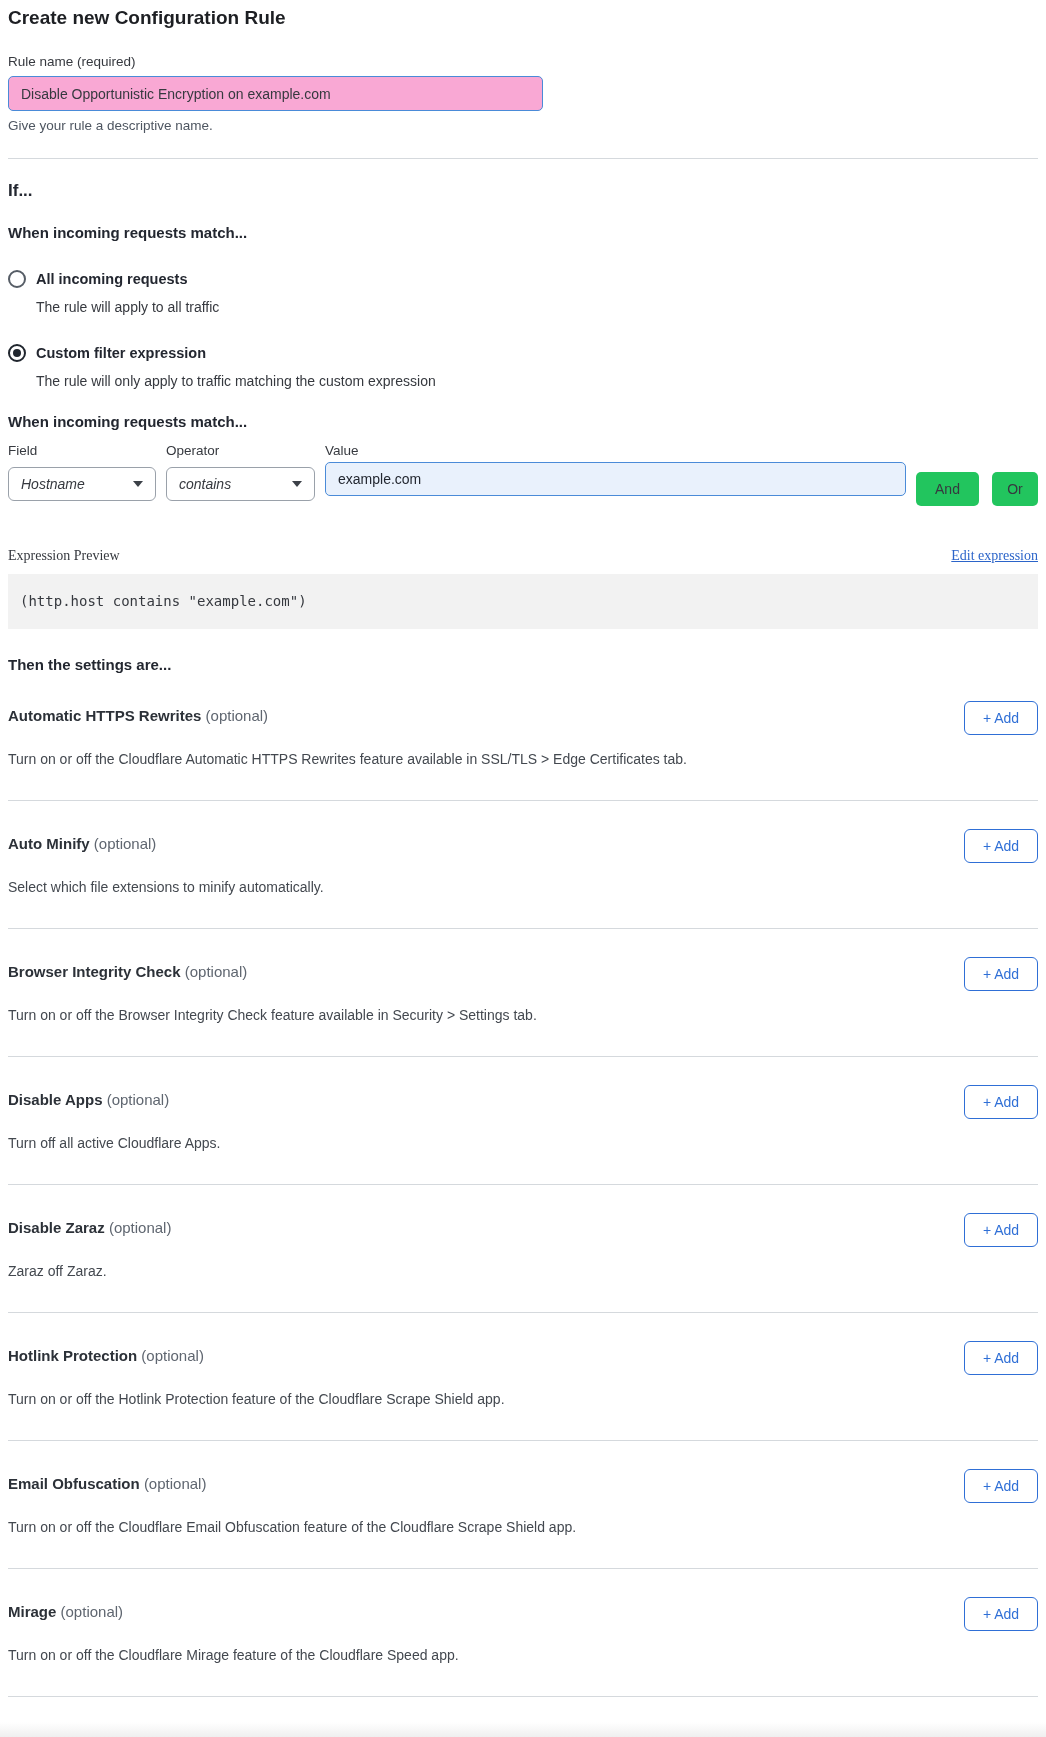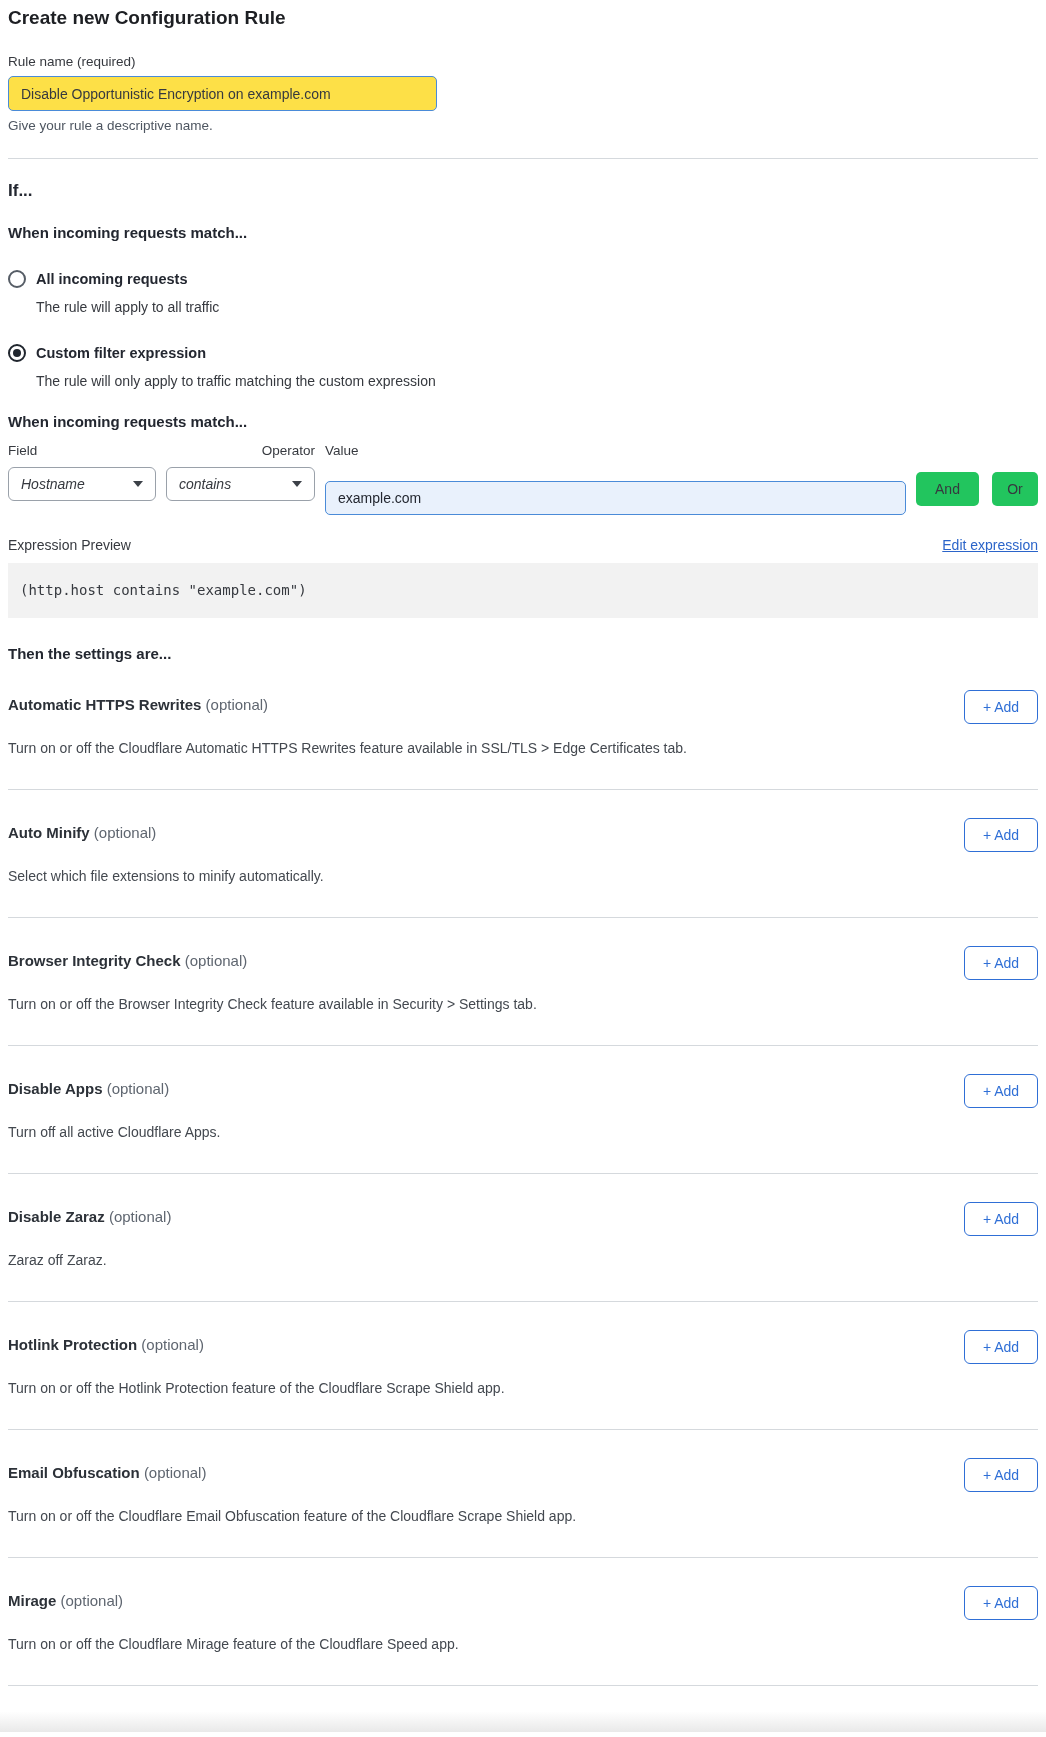--- a/index.html
+++ b/index.html
@@ -8,24 +8,24 @@
     width: 1046px; min-height: 1737px; margin: 0 auto;
     font-family: "Liberation Sans", sans-serif;
     color: #36393f;
   }
   .page { padding: 6px 8px 0; }
 
   h1.page-title { font-size: 19px; font-weight: bold; color: #1d1f23; line-height: 23px; }
 
   .field-label { display: block; font-size: 13.5px; color: #36393f; margin-top: 25px; }
   .rule-input {
-    display: block; width: 429px; height: 35px; margin-top: 7px;
+    display: block; width: 535px; height: 35px; margin-top: 7px;
     border: 1.5px solid #4a8bd8; border-radius: 5px;
     font-family: "Liberation Sans", sans-serif; font-size: 14px; color: #36393f;
-    padding: 0 12px; outline: none; background: #fde047;
+    padding: 0 12px; outline: none; background: #f9a8d4;
   }
   .helper { font-size: 13.5px; color: #4e5661; margin-top: 7px; }
 
   hr.rule { border: none; border-top: 1px solid #d5d9dd; margin-top: 25px; }
 
   h2.if-heading { font-size: 17px; font-weight: bold; color: #232730; margin-top: 22px; }
   h3.sub-heading { font-size: 15px; font-weight: bold; color: #232730; margin-top: 23px; }
 
   .radio-row { display: flex; margin-top: 29px; }
   .radio-row + .radio-row { margin-top: 28px; }
@@ -44,39 +44,39 @@
 
   .builder-heading { margin-top: 33px; }
   .builder { display: flex; gap: 10px; margin-top: 14px; align-items: flex-start; }
   .builder .col-label { font-size: 13.5px; color: #36393f; line-height: 14px; }
   .control { height: 34px; border-radius: 6px; margin-top: 9px; display: flex; align-items: center; font-style: italic; }
   .select {
     border: 1px solid #9aa1aa; background: #fff; cursor: pointer;
     padding: 0 12px; justify-content: space-between; font-size: 14px; color: #36393f;
   }
   .col-field { width: 148px; }
-  .col-operator { width: 149px; text-align: right; }
+  .col-operator { width: 149px; }
   .col-value { flex: 1; }
   .chevron { width: 0; height: 0; border-left: 5px solid transparent; border-right: 5px solid transparent; border-top: 6px solid #3c4148; }
   .value-input {
-    width: 100%; height: 34px; margin-top: 23px;
+    width: 100%; height: 34px; margin-top: 4px;
     border: 1.5px solid #4a8bd8; border-radius: 5px; background: #e9f1fc;
     font-family: "Liberation Sans", sans-serif; font-size: 14px; color: #232730;
     padding: 16px 12px; outline: none;
   }
   .value-helper { font-size: 13.5px; color: #4e5661; margin-top: 11px; }
   .conj-btn {
     height: 34px; border-radius: 5px; border: none; background: #22c55e;
     color: #36393f; font-family: "Liberation Sans", sans-serif; font-size: 14px;
     cursor: pointer; margin-top: 28px;
   }
   .btn-and { width: 63px; }
   .btn-or { width: 46px; margin-left: 3px; }
 
-  .preview-row { display: flex; justify-content: space-between; align-items: baseline; margin-top: 22px; }
+  .preview-row { display: flex; justify-content: space-between; align-items: baseline; margin-top: 42px; font-family: Liberation Serif, serif; }
   .preview-label { font-size: 14px; color: #36393f; }
   .edit-link { font-size: 14px; color: #2b64c9; text-decoration: underline; cursor: pointer; }
   .code-block {
     margin-top: 10px; background: #f2f2f2; padding: 19px 12px 20px;
     font-family: "DejaVu Sans Mono", monospace; font-size: 14px; color: #36393f;
     white-space: pre;
   }
 
   h3.then-heading { font-size: 15px; font-weight: bold; color: #232730; margin-top: 27px; }
 

